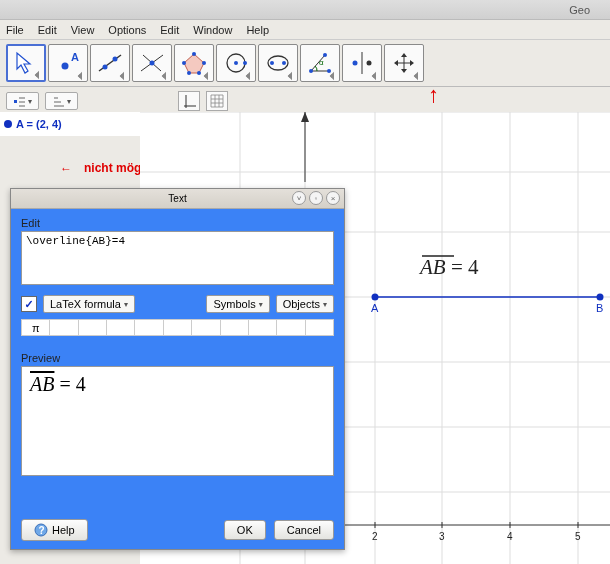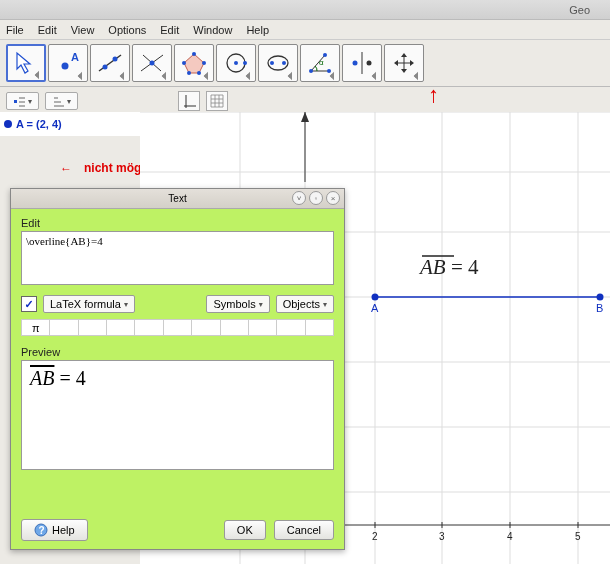--- a/index.html
+++ b/index.html
@@ -23,27 +23,27 @@
   
   .algebra { position:absolute; left:0; top:112px; width:169px; background:#fff; border-right:1px solid #f97316; padding:4px; line-height:16px; }
   .algebra .row { display:flex; align-items:center; gap:4px; }
   .algebra .bullet { width:8px; height:8px; border-radius:50%; background:#1030c0; }
   .algebra .txt { color:#1030c0; font-weight:bold; font-size:11px; }
   
   .graph { position:absolute; left:140px; top:112px; right:0; bottom:0; background:#fff; overflow:hidden; }
   
   .annot { position:absolute; color:#e00000; font-weight:bold; font-size:12px; }
   
-  .dialog { position:absolute; left:10px; top:188px; width:335px; height:362px; background:#bef264; border:1px solid #888; box-shadow:0 2px 6px rgba(0,0,0,.3); }
+  .dialog { position:absolute; left:10px; top:188px; width:335px; height:362px; background:#3b82f6; border:1px solid #888; box-shadow:0 2px 6px rgba(0,0,0,.3); }
   .dlg-title { background:linear-gradient(#e4e0da,#d4d0c8); height:20px; display:flex; align-items:center; justify-content:center; position:relative; font-size:10px; border-bottom:1px solid #aaa; }
   .dlg-ctl { position:absolute; right:4px; top:2px; display:flex; gap:3px; }
   .dlg-ctl span { width:14px; height:14px; border:1px solid #999; border-radius:50%; background:#f4f4f4; display:inline-flex; align-items:center; justify-content:center; font-size:8px; color:#666; }
   .dlg-body { padding:8px 10px; }
   .dlg-label { font-size:11px; color:#222; margin-bottom:2px; }
-  .dlg-textarea { width:100%; height:54px; border:1px solid #999; background:#fff; padding:3px 4px; font-family:Liberation Serif, serif; font-size:11px; resize:none; }
+  .dlg-textarea { width:100%; height:54px; border:1px solid #999; background:#fff; padding:3px 4px; font-family:Liberation Mono, monospace; font-size:11px; resize:none; }
   .dlg-row { display:flex; gap:6px; align-items:center; margin-top:8px; }
   .dlg-combo { border:1px solid #999; background:#f8f8f6; padding:2px 6px; font-size:11px; display:flex; align-items:center; gap:3px; border-radius:2px; }
   .dlg-combo .caret { font-size:8px; color:#555; }
   .sym-table { width:100%; border:1px solid #aaa; border-collapse:collapse; margin-top:6px; background:#fff; }
   .sym-table td { border:1px solid #ccc; height:16px; width:9%; text-align:center; font-size:11px; }
   .dlg-preview { width:100%; height:110px; border:1px solid #999; background:#fff; margin-top:2px; padding:6px 8px; font-size:20px; font-family:'Times New Roman',serif; font-style:italic; }
   .overline { text-decoration: overline; }
   .dlg-footer { position:absolute; left:0; right:0; bottom:8px; display:flex; align-items:center; padding:0 10px; gap:8px; }
   .btn { border:1px solid #999; background:linear-gradient(#fdfdfd,#e4e4e0); padding:3px 12px; border-radius:3px; font-size:11px; display:inline-flex; align-items:center; gap:4px; cursor:pointer; }
   .chk { width:16px; height:16px; border:1px solid #666; background:#fff; display:inline-flex; align-items:center; justify-content:center; font-size:11px; color:#1030c0; font-weight:bold; }
@@ -282,21 +282,21 @@
             <td></td>
             <td></td>
             <td></td>
             <td></td>
             <td></td>
             <td></td>
             <td></td>
           </tr>
     </tbody>
       </table>
-    <div class="dlg-label" style="margin-top:10px">Preview</div>
+    <div class="dlg-label" style="margin-top:16px">Preview</div>
     <div class="dlg-preview">
       <span class="overline">AB</span><span style="font-style:normal"> = </span><span style="font-style:normal">4</span>
     </div>
   </div>
   <div class="dlg-footer">
     <div class="btn">
       <svg width="14" height="14">
           <circle cx="7" cy="7" r="6" fill="#6fa8e8" stroke="#3a6fb8"></circle>
           <text x="4.5" y="11" font-size="10" fill="#fff" font-weight="bold">?</text>
         </svg>

